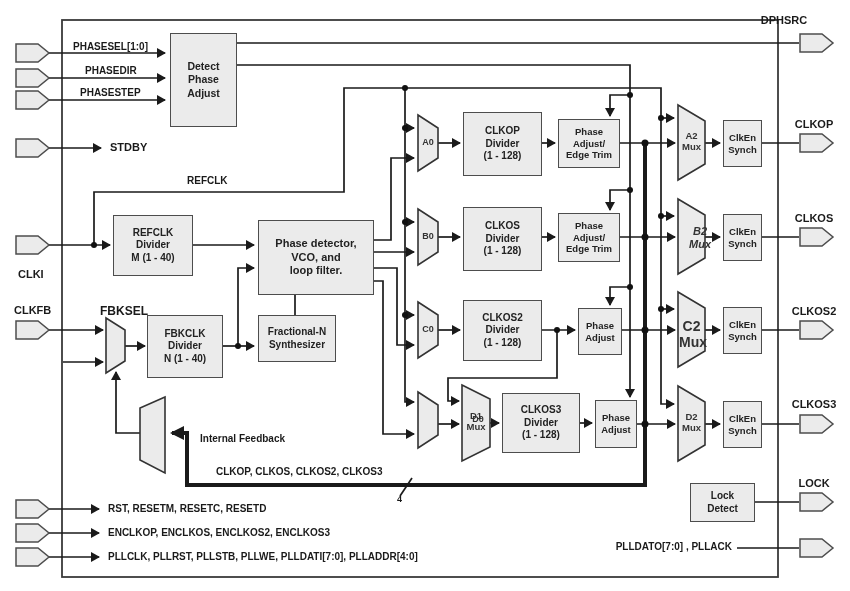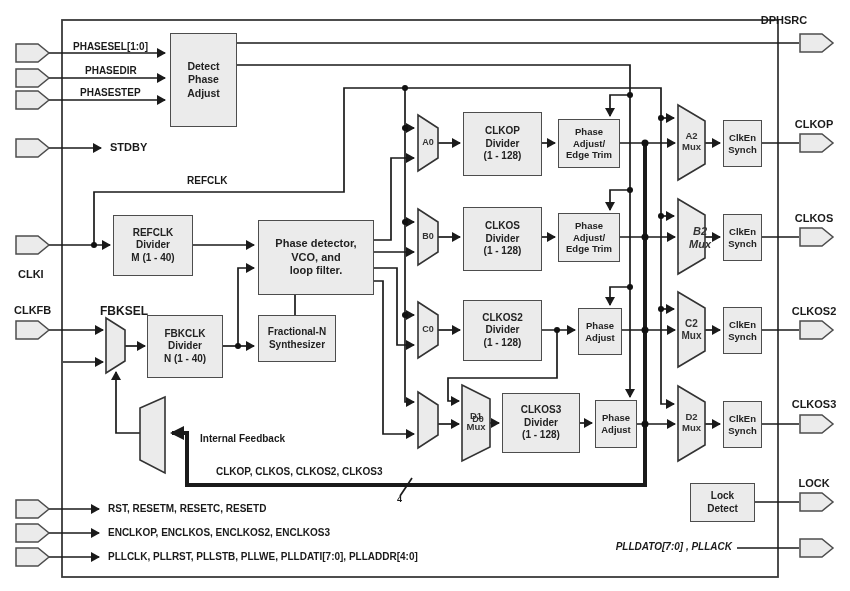--- a/index.html
+++ b/index.html
@@ -8,21 +8,21 @@
   svg{position:absolute;left:0;top:0;}
   .block{position:absolute;background:#ebebeb;border:1.5px solid #4d4d4d;
          display:flex;align-items:center;justify-content:center;text-align:center;
          white-space:pre-line;color:#222;font-size:10px;font-weight:600;line-height:1.25;
          box-sizing:border-box;z-index:3;}
   .lbl{position:absolute;color:#1a1a1a;font-weight:bold;font-size:10px;white-space:nowrap;z-index:4;}
   .sig{font-size:11px;}
   .muxlbl{position:absolute;color:#333;font-weight:bold;font-size:9px;line-height:1.15;
           text-align:center;white-space:pre-line;z-index:4;}
   .ctr{text-align:center;}
-  .rt{text-align:right;font-style:italic;}
+  .rt{text-align:right;}
 </style>
 </head>
 <body>
 
 <div id="canvas">
 
   <svg width="850" height="591" viewBox="0 0 850 591">
     <defs>
       <marker id="arr" markerUnits="userSpaceOnUse" markerWidth="11" markerHeight="11" refX="8" refY="5" orient="auto">
         <path d="M0,0 L9,5 L0,10 Z" fill="#1a1a1a"></path>
@@ -217,21 +217,21 @@
   <div class="muxlbl" style="left:418px;top:137px;width:20px;">A0</div>
   <div class="muxlbl" style="left:418px;top:231px;width:20px;">B0</div>
   <div class="muxlbl" style="left:418px;top:324px;width:20px;">C0</div>
   <div class="muxlbl" style="left:418px;top:414px;width:40px;padding-left:40px;">D0</div>
   <div class="muxlbl" style="left:463px;top:411px;width:26px;font-size:9.5px;">D1
 Mux</div>
   <div class="muxlbl" style="left:679px;top:131px;width:25px;font-size:9.5px;">A2
 Mux</div>
   <div class="muxlbl" style="left:679px;top:225px;width:42px;font-size:11px;font-style:italic;">B2
 Mux</div>
-  <div class="muxlbl" style="left:679px;top:318px;width:25px;font-size:10px;">C2
+  <div class="muxlbl" style="left:679px;top:318px;width:25px;font-size:14px;">C2
 Mux</div>
   <div class="muxlbl" style="left:679px;top:412px;width:25px;font-size:9.5px;">D2
 Mux</div>
 
   <div class="lbl" style="left:73px;top:41px;text-align:right;">PHASESEL[1:0]</div>
   <div class="lbl" style="left:85px;top:65px;">PHASEDIR</div>
   <div class="lbl" style="left:80px;top:87px;">PHASESTEP</div>
   <div class="lbl sig" style="left:110px;top:141px;">STDBY</div>
   <div class="lbl sig" style="left:18px;top:221px;margin-top:47px;">CLKI</div>
   <div class="lbl sig" style="left:14px;top:304px;">CLKFB</div>

